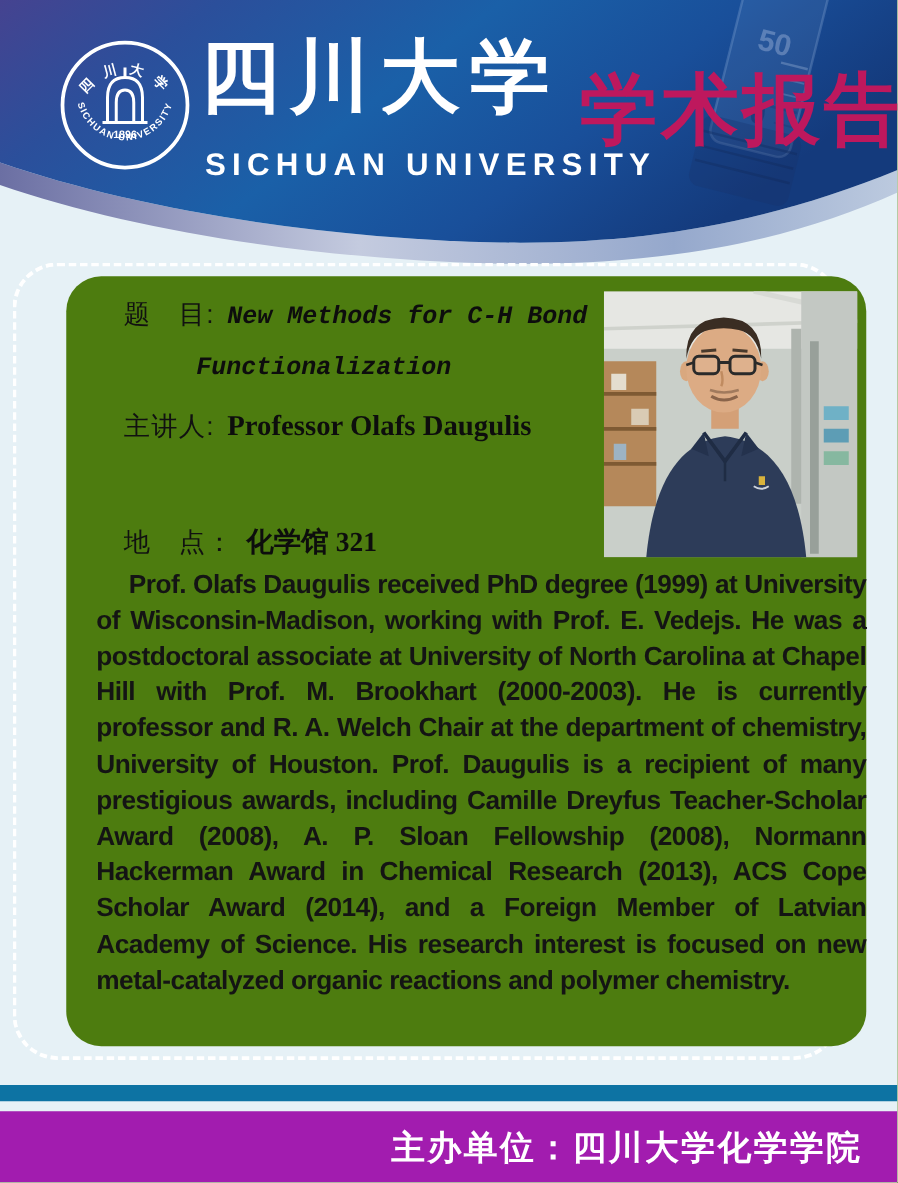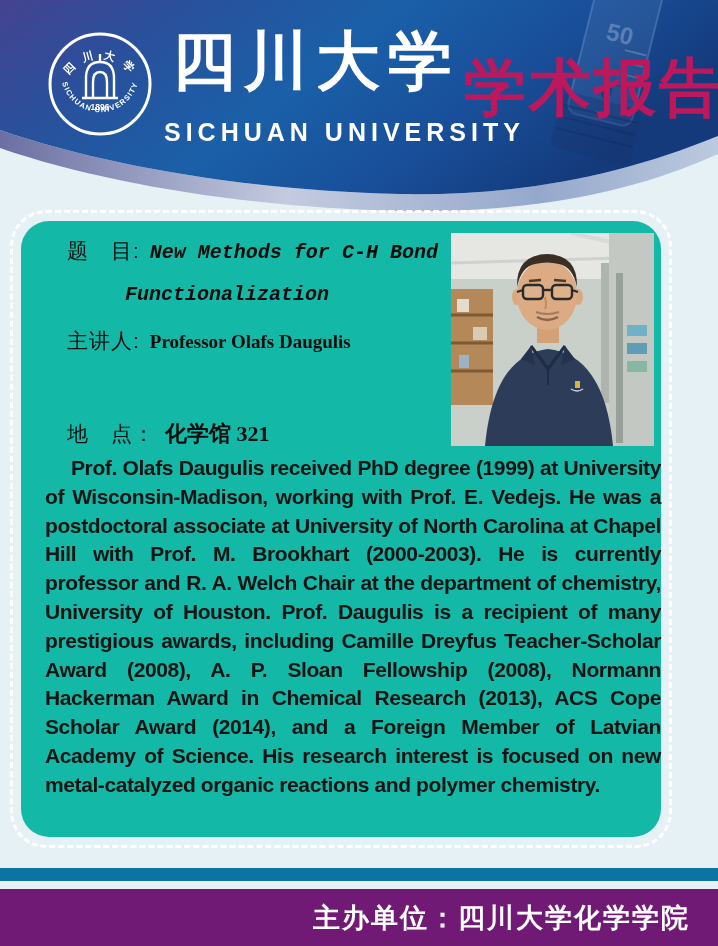--- a/index.html
+++ b/index.html
@@ -5,54 +5,54 @@
   html,body{margin:0;padding:0;}
   body{font-family:"Liberation Sans",sans-serif;}
   .poster{position:relative;width:718px;height:946px;background:#e6f1f6;overflow:hidden;}
 
   
   .header{position:absolute;left:0;top:0;width:718px;height:235px;}
   .header-svg{position:absolute;left:0;top:0;}
   .logo{position:absolute;left:46px;top:30px;width:108px;height:108px;}
   .cn-name{position:absolute;left:160px;top:16px;width:300px;color:#fff;
            font-family:"Liberation Serif",serif;font-weight:bold;font-size:64px;
-           letter-spacing:8px;line-height:92px;white-space:nowrap;text-align:right;}
+           letter-spacing:8px;line-height:92px;white-space:nowrap;}
   .en-name{position:absolute;left:164px;top:118px;color:#fff;font-weight:bold;
            font-size:25px;letter-spacing:5px;white-space:nowrap;}
   .banner-title{position:absolute;left:452px;top:46px;color:#be185d;font-weight:bold;
            font-size:62px;letter-spacing:3px;white-space:nowrap;margin-left:12px;}
 
   
   .card-outline{position:absolute;left:10px;top:210px;width:662px;height:638px;
            border:3px dashed #ffffff;border-radius:36px;padding:8px;box-sizing:border-box;}
-  .card{position:relative;width:100%;height:100%;background:#14b8a6;border-radius:28px;}
+  .card{position:relative;width:100%;height:100%;background:#4d7c0f;border-radius:28px;margin-left:32px;}
 
   .row{position:absolute;display:flex;align-items:baseline;white-space:nowrap;}
   .row .lab{font-size:21px;color:#111;font-family:"Liberation Sans",sans-serif;
            margin-right:10px;letter-spacing:1px;}
   .val-title{font-family:Liberation Mono, monospace;font-weight:bold;font-style:italic;
            font-size:20px;color:#0d0d0d;}
-  .val-serif{font-family:"Liberation Serif",serif;font-weight:bold;font-size:19px;color:#0d0d0d;}
+  .val-serif{font-family:"Liberation Serif",serif;font-weight:bold;font-size:23px;color:#0d0d0d;}
   .val-venue{font-family:"Liberation Serif",serif;font-weight:bold;font-size:22px;color:#0d0d0d;}
   .row-title {left:46px;top:16px;}
   .row-title2{left:104px;top:62px;}
   .row-speaker{left:46px;top:106px;}
   .row-time{left:46px;top:152px;}
   .row-venue{left:46px;top:198px;}
 
   .photo{position:absolute;left:430px;top:12px;width:203px;height:213px;overflow:hidden;}
 
   .bio{position:absolute;left:24px;top:233px;width:616px;
        font-family:"Liberation Sans",sans-serif;font-weight:bold;font-size:21px;
        line-height:28.8px;letter-spacing:-0.4px;color:#141414;
        text-align:justify;text-indent:26px;}
 
   
   .stripe-thin{position:absolute;left:0;top:868px;width:718px;height:13px;background:#0d73a3;}
-  .footer-bar{position:absolute;left:0;top:889px;width:718px;height:57px;background:#701a75;
+  .footer-bar{position:absolute;left:0;top:889px;width:718px;height:57px;background:#a21caf;
        display:flex;align-items:center;justify-content:flex-end;padding-right:28px;
        box-sizing:border-box;}
   .footer-text{color:#fff;font-family:"Liberation Serif",serif;font-weight:bold;
        font-size:27px;letter-spacing:2px;white-space:nowrap;}
 </style>
 </head>
 <body>
 
 <div class="poster">
 

